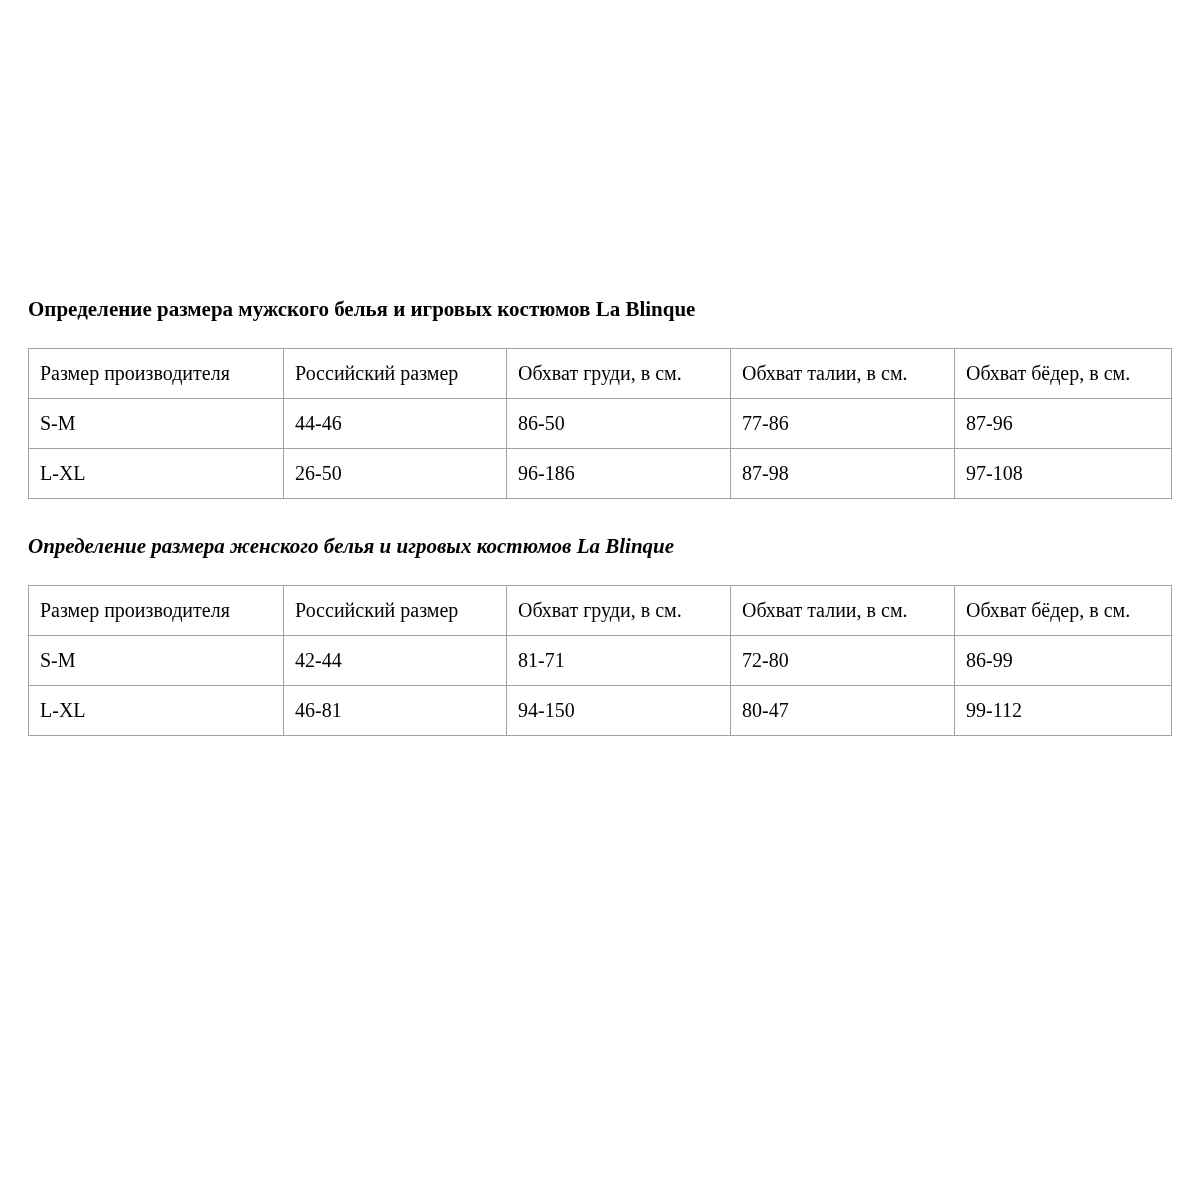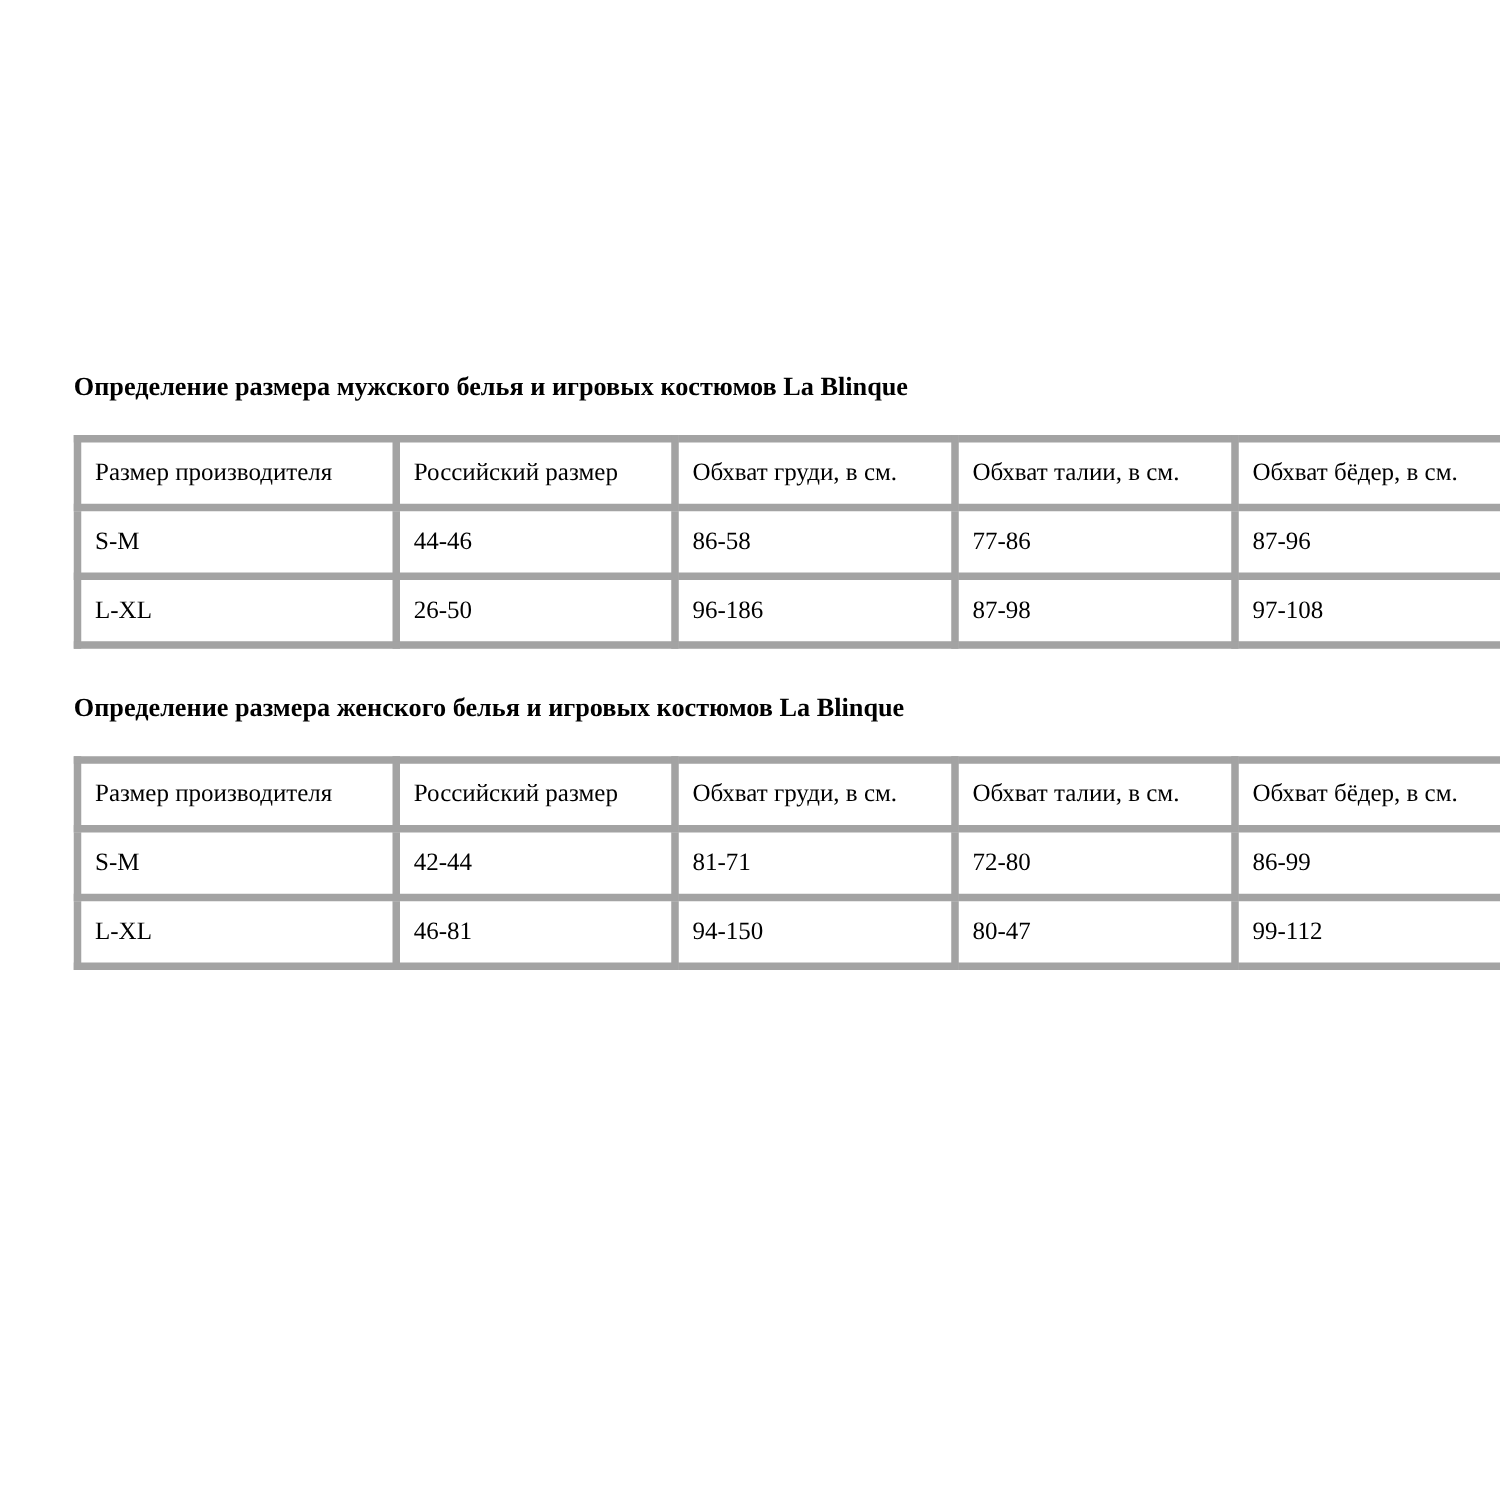--- a/index.html
+++ b/index.html
@@ -9,44 +9,44 @@
   }
   body {
     width: 1200px;
     height: 1200px;
     font-family: "Liberation Serif", "DejaVu Serif", serif;
     color: #000000;
     box-sizing: border-box;
   }
   .content {
     padding: 296px 28px 0 28px;
-    margin-left: 31px;
   }
   .section-heading {
     font-size: 21px;
     font-weight: bold;
     line-height: 26px;
     margin: 0;
   }
   .heading-women {
     margin-top: 34px;
+    font-style: italic;
   }
   table.size-table {
     border-collapse: collapse;
     table-layout: fixed;
     width: 1143px;
     margin-top: 26px;
   }
   table.size-table col.c1 { width: 255px; }
   table.size-table col.c2 { width: 223px; }
   table.size-table col.c3 { width: 224px; }
   table.size-table col.c4 { width: 224px; }
   table.size-table col.c5 { width: 217px; }
   table.size-table td {
-    border: 6px solid #a3a3a3;
+    border: 1px solid #a3a3a3;
     height: 49px;
     padding: 0 6px 0 11px;
     font-size: 20px;
     font-weight: normal;
     vertical-align: middle;
     text-align: left;
     overflow: hidden;
     white-space: nowrap;
   }
 </style>
@@ -69,21 +69,21 @@
       <tr>
         <td>Размер производителя</td>
         <td>Российский размер</td>
         <td>Обхват груди, в см.</td>
         <td>Обхват талии, в см.</td>
         <td>Обхват бёдер, в см.</td>
       </tr>
       <tr>
         <td>S-M</td>
         <td>44-46</td>
-        <td>86-58</td>
+        <td>86-50</td>
         <td>77-86</td>
         <td>87-96</td>
       </tr>
       <tr>
         <td>L-XL</td>
         <td>26-50</td>
         <td>96-186</td>
         <td>87-98</td>
         <td>97-108</td>
       </tr>

